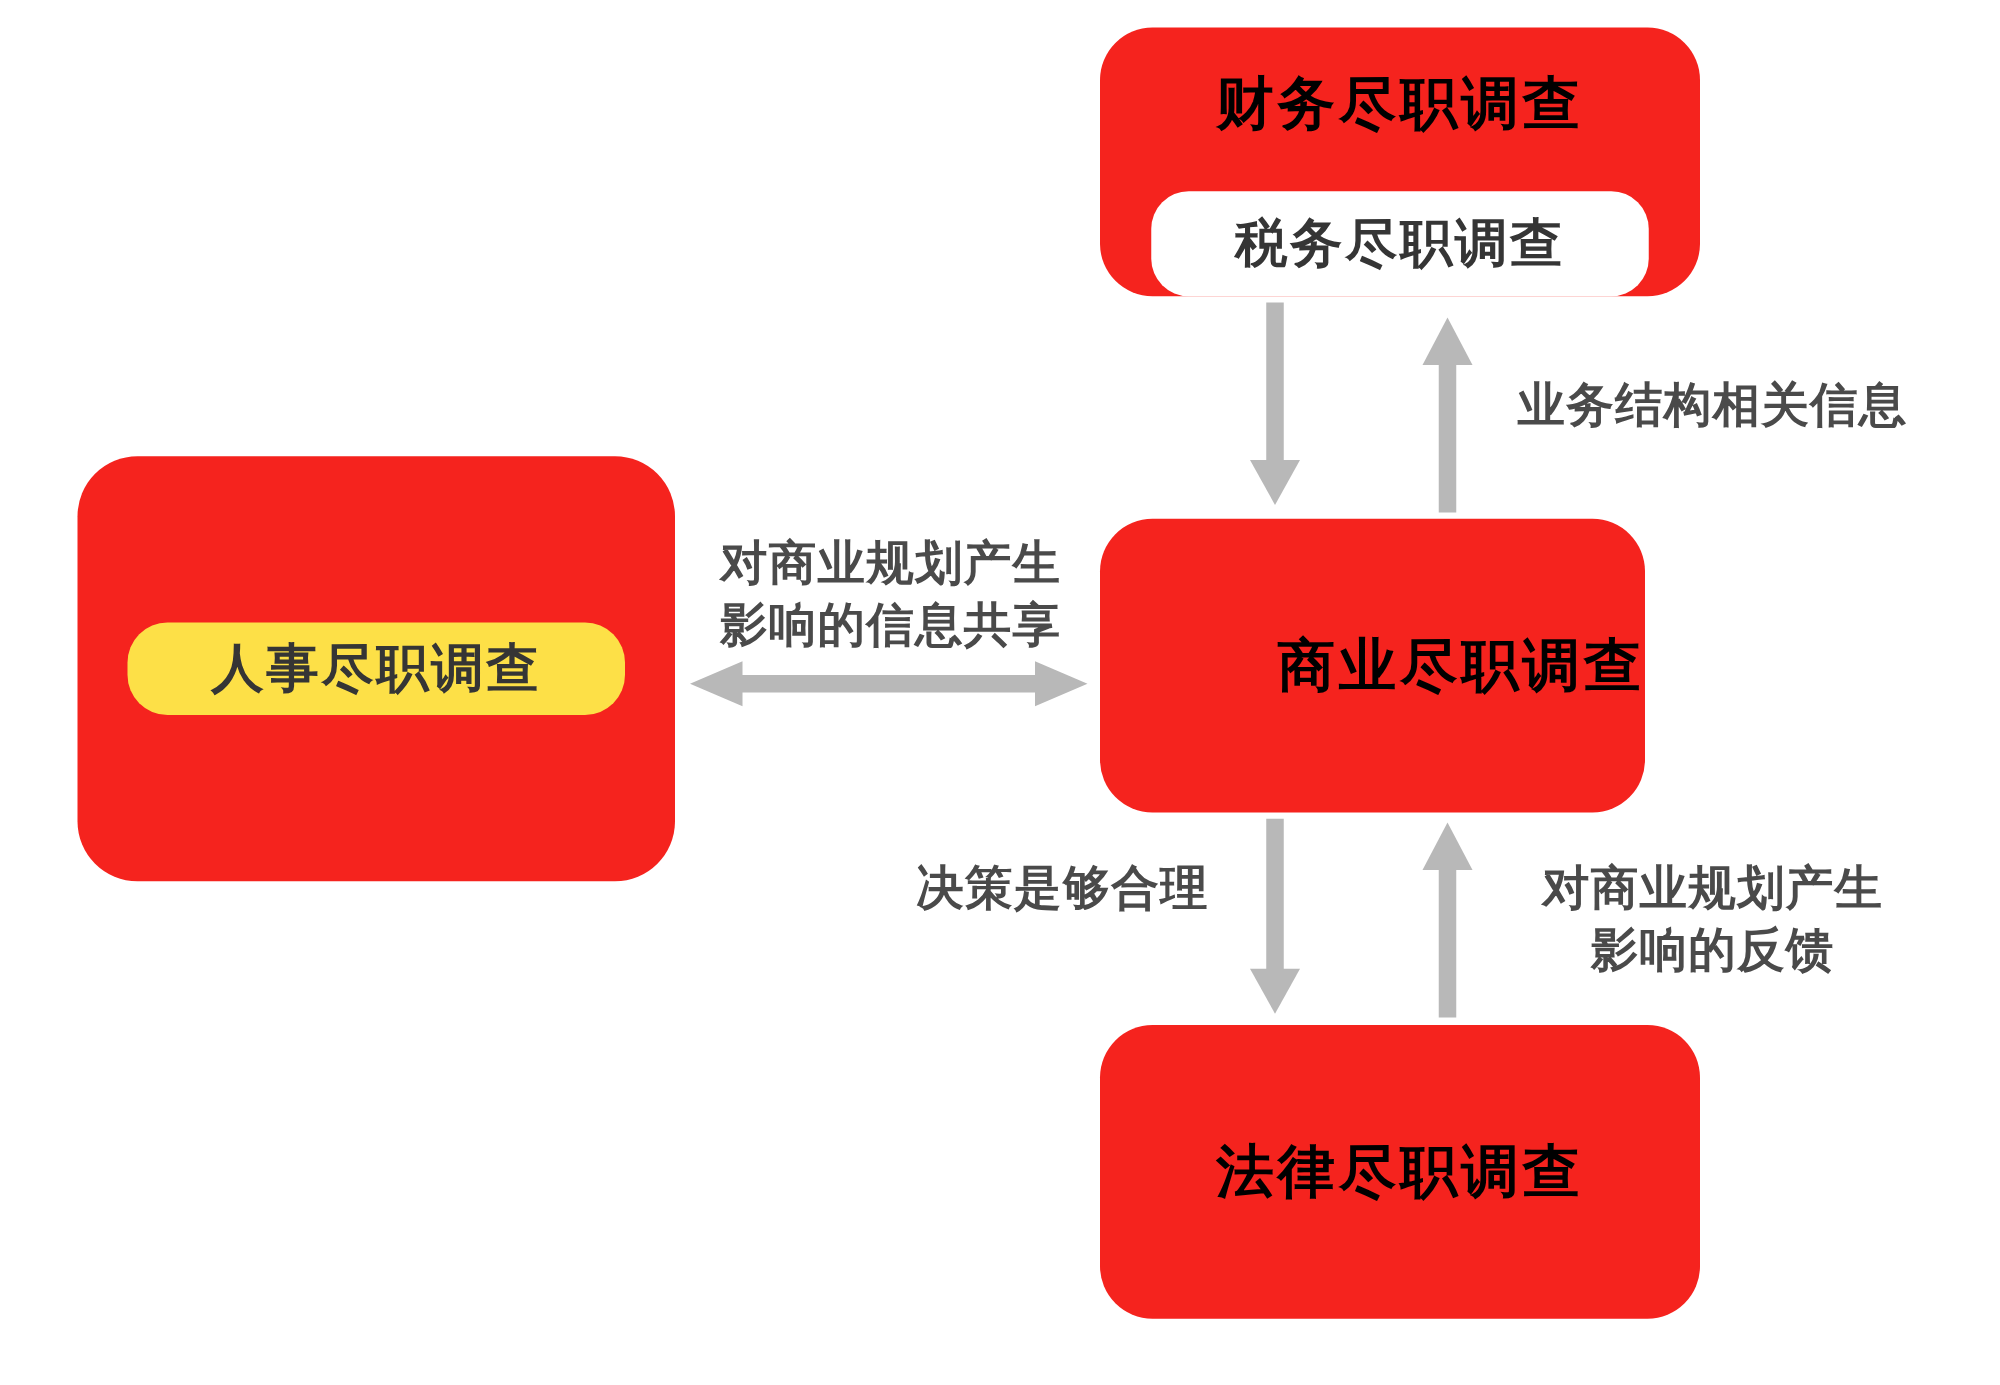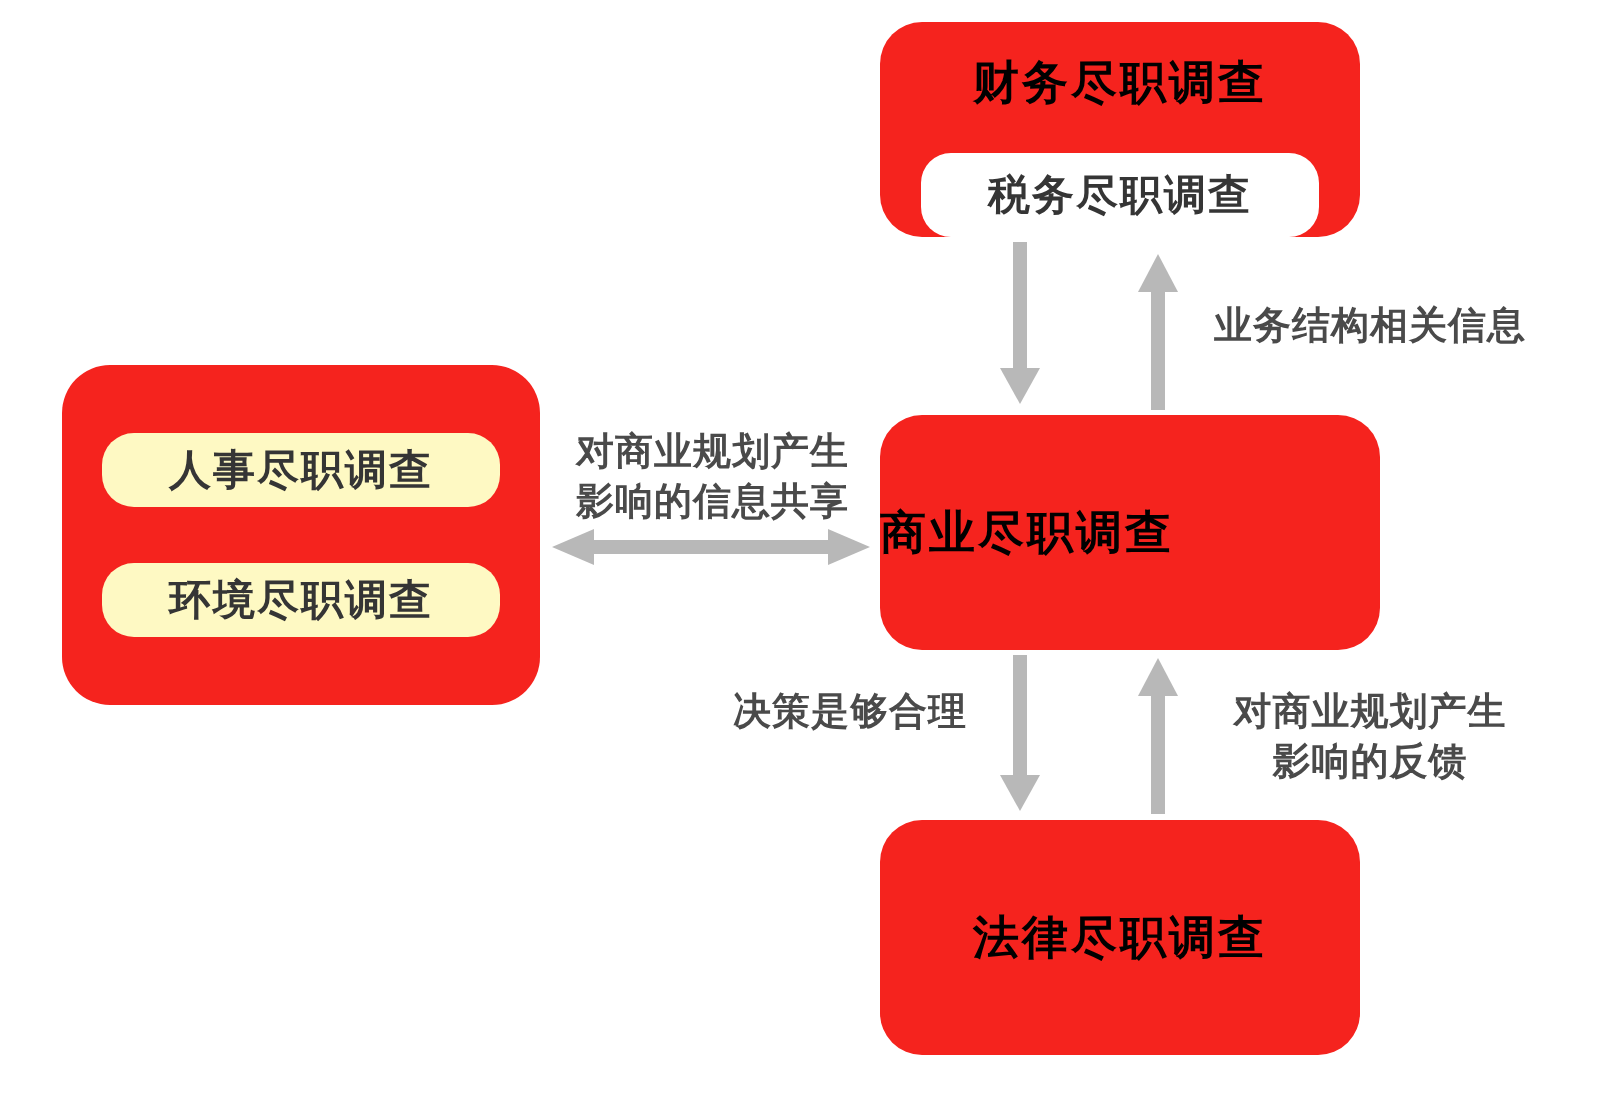--- a/index.html
+++ b/index.html
@@ -61,33 +61,33 @@
     width: 478px; height: 340px;
     border-radius: 48px;
     display: flex;
     flex-direction: column;
     align-items: center;
     justify-content: space-evenly;
     padding: 12px 0;
   }
   .left-pill {
     width: 398px; height: 74px;
-    background: #fef9c3;
+    background: #fde047;
     border-radius: 32px;
     display: flex;
     align-items: center;
     justify-content: center;
   }
   
   #box-commercial {
     left: 880px; top: 415px;
-    width: 500px; height: 235px;
+    width: 436px; height: 235px;
     display: flex;
     align-items: center;
-    justify-content: flex-start;
+    justify-content: flex-end;
   }
   #box-legal {
     left: 880px; top: 820px;
     width: 480px; height: 235px;
     display: flex;
     align-items: center;
     justify-content: center;
   }
   
   #arrow-layer {
@@ -151,23 +151,20 @@
     <div class="node-title">财务尽职调查</div>
     <div class="inner-pill">
       <span class="pill-text">税务尽职调查</span>
     </div>
   </div>
 
   <div class="red-box" id="box-left-group">
     <div class="left-pill">
       <span class="pill-text">人事尽职调查</span>
     </div>
-    <div class="left-pill">
-      <span class="pill-text">环境尽职调查</span>
-    </div>
   </div>
 
   <div class="red-box" id="box-commercial">
     <div class="node-title">商业尽职调查</div>
   </div>
 
   <div class="red-box" id="box-legal">
     <div class="node-title">法律尽职调查</div>
   </div>
 

